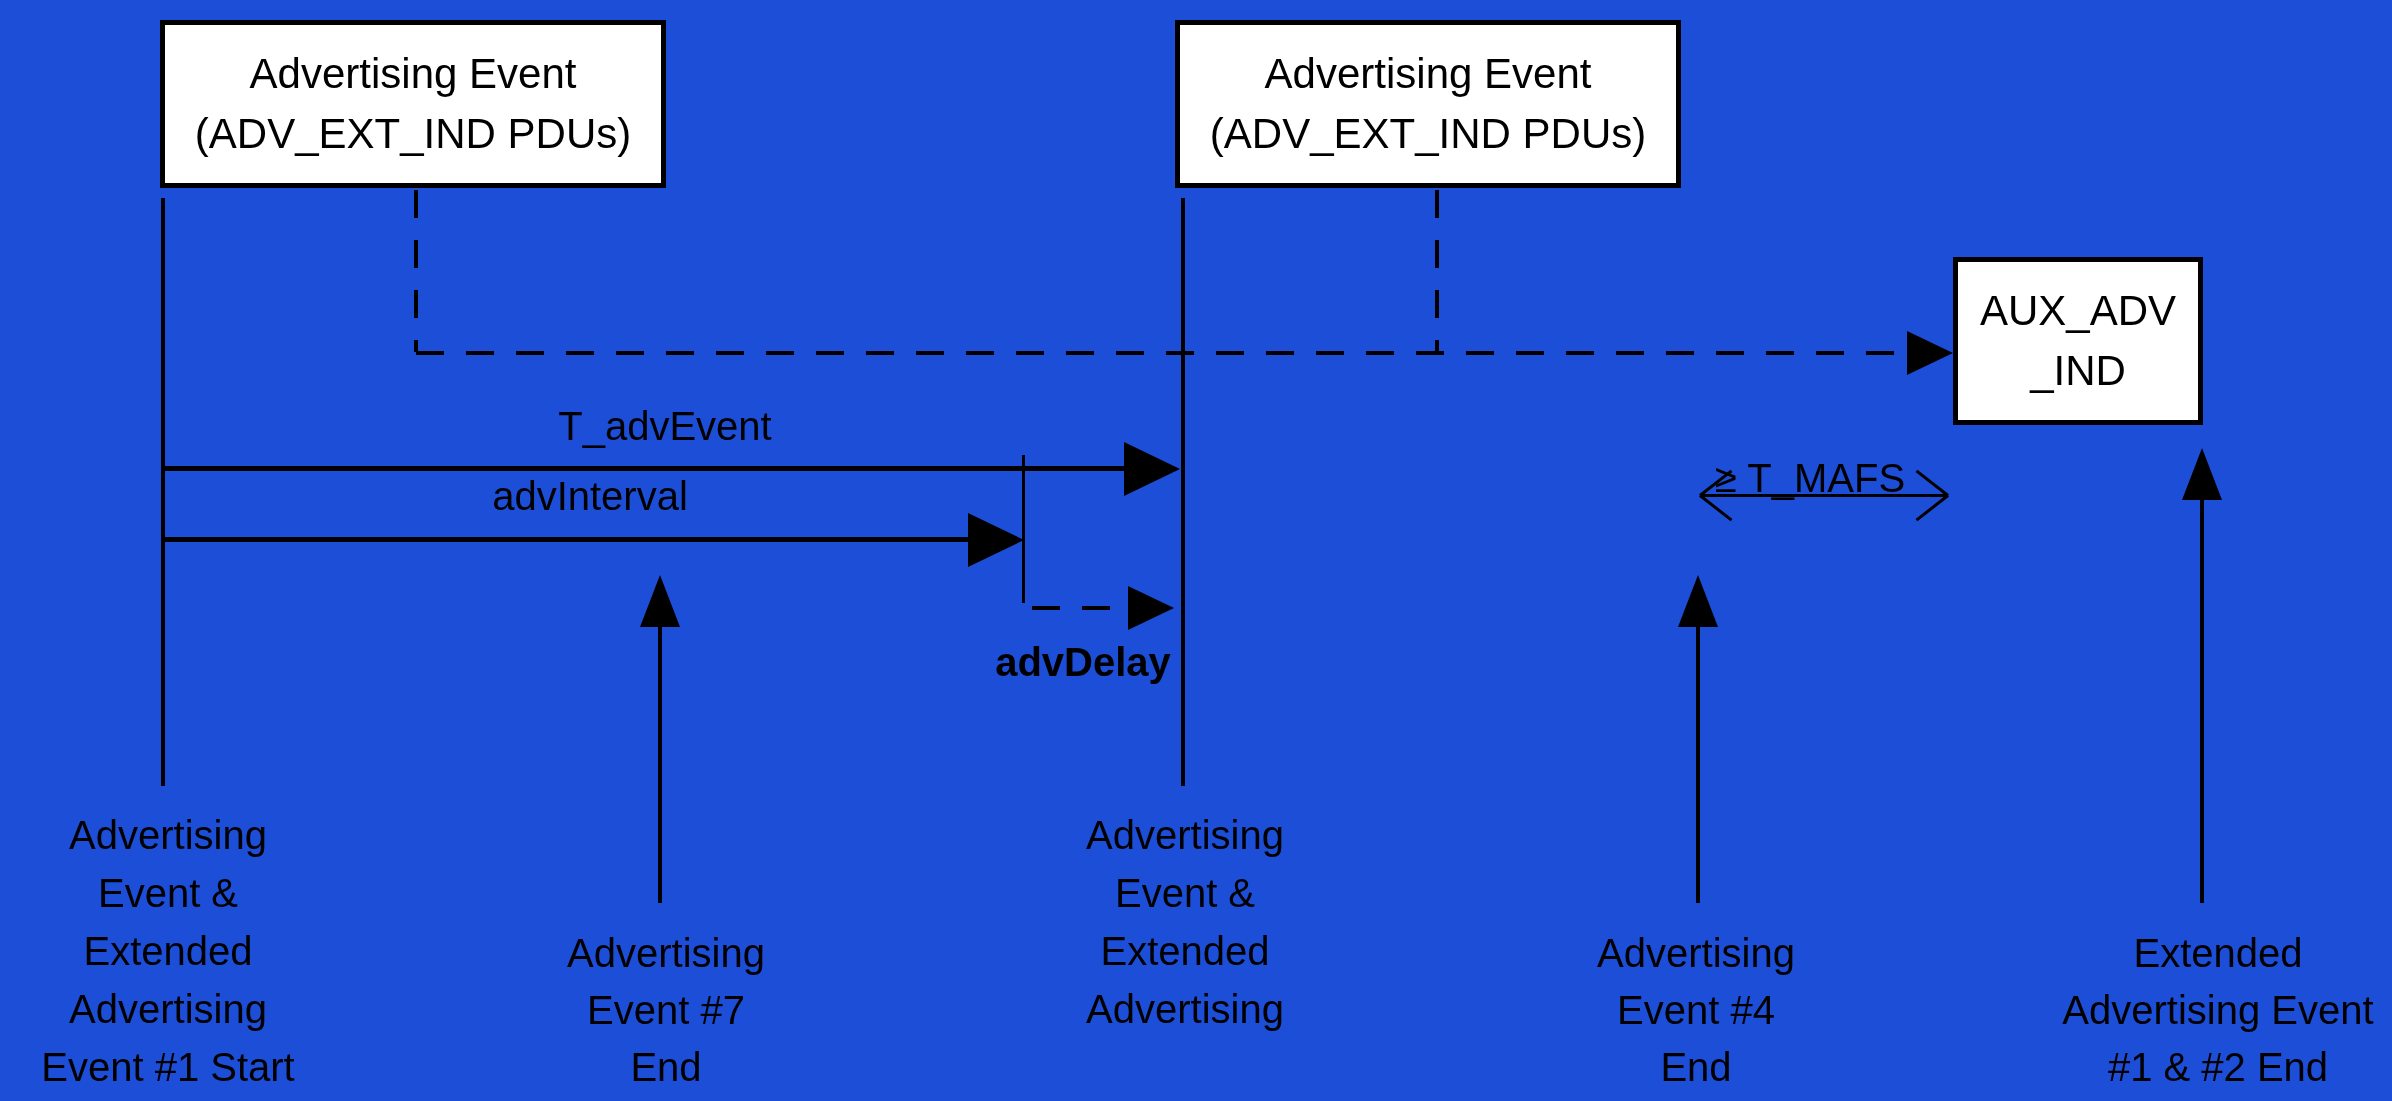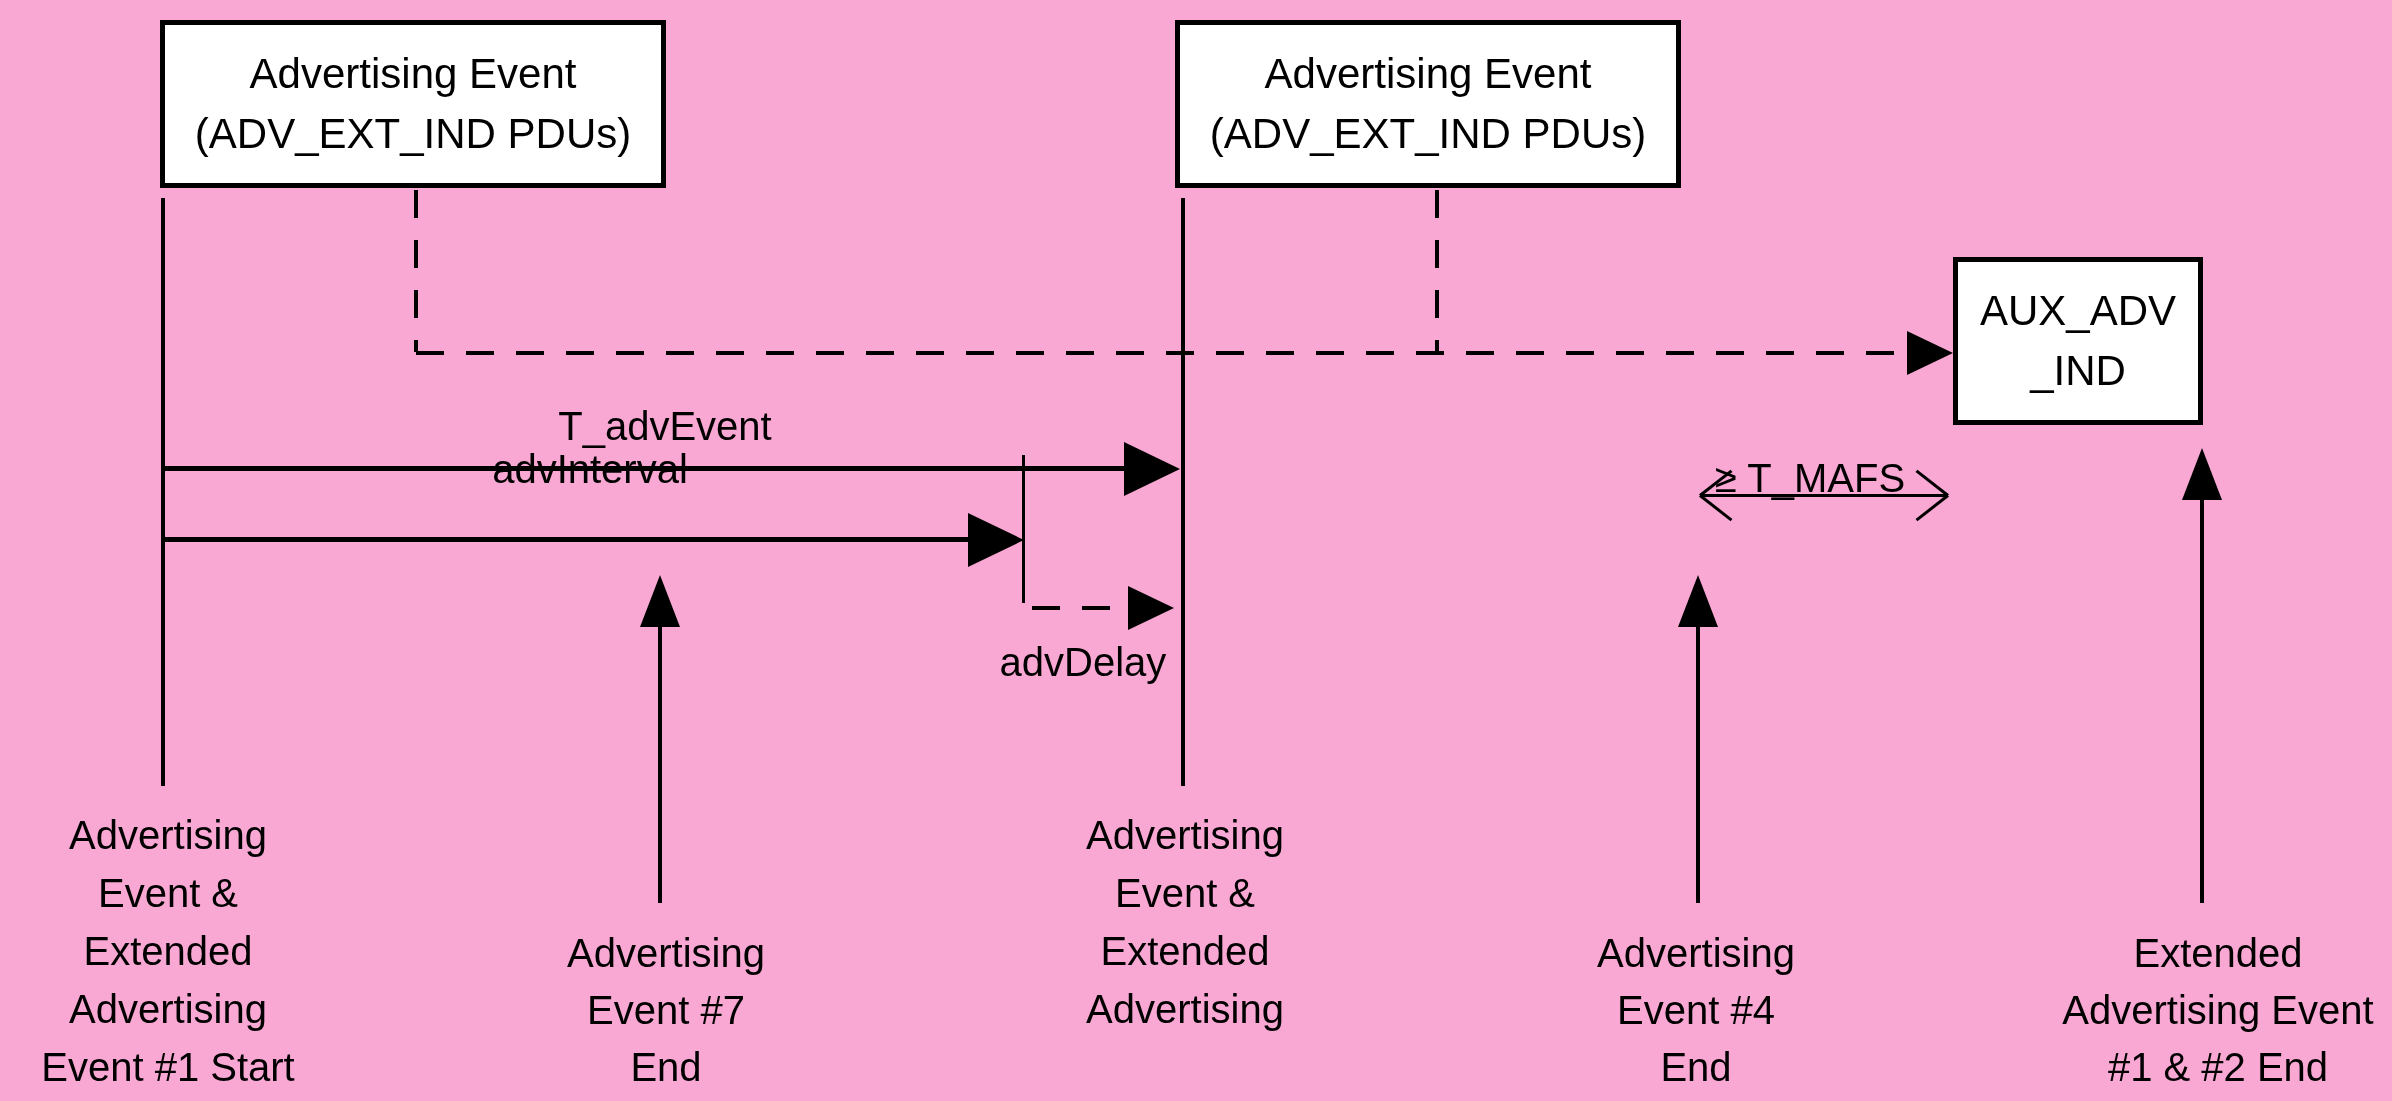--- a/index.html
+++ b/index.html
@@ -1,16 +1,16 @@
 <!DOCTYPE html>
 <html><head>
 <meta charset="utf-8">
 <style>
   html,body{margin:0;padding:0;background:#ffffff;overflow:hidden;}
-  #canvas{position:relative;width:2392px;height:1101px;background:#f9a8d4;
+  #canvas{position:relative;width:2392px;height:1101px;background:#1d4ed8;
           font-family:"Liberation Sans","DejaVu Sans",sans-serif;color:#000;}
   .box{position:absolute;border:5px solid #000;background:#fff;box-sizing:border-box;
        display:flex;flex-direction:column;align-items:center;justify-content:center;
        font-size:42px;line-height:60px;text-align:center;}
   .vline{position:absolute;background:#000;width:4px;}
   .hline{position:absolute;background:#000;height:5px;}
   .hdash{position:absolute;height:4px;
          background:repeating-linear-gradient(90deg,#000 0 28px,transparent 28px 50px);}
   .vdash{position:absolute;width:4px;
          background:repeating-linear-gradient(180deg,#000 0 28px,transparent 28px 50px);}
@@ -54,28 +54,28 @@
 
   <div class="vdash" style="left:414px;top:190px;height:162px;"></div>
   <div class="vdash" style="left:1435px;top:190px;height:162px;"></div>
   <div class="hdash" style="left:416px;top:351px;width:1492px;"></div>
   <div class="tri-right-sm" style="left:1907px;top:331px;"></div>
 
   <div class="lbl" style="left:465px;top:404px;width:400px;">T_advEvent</div>
   <div class="hline" style="left:163px;top:466px;width:962px;"></div>
   <div class="tri-right" style="left:1124px;top:442px;"></div>
 
-  <div class="lbl" style="left:390px;top:447px;width:400px;">advInterval</div>
+  <div class="lbl" style="left:390px;top:474px;width:400px;">advInterval</div>
   <div class="hline" style="left:163px;top:537px;width:806px;"></div>
   <div class="tri-right" style="left:968px;top:513px;"></div>
 
   <div class="thin" style="left:1022px;top:455px;width:3px;height:148px;"></div>
   <div class="hdash" style="left:1032px;top:606px;width:96px;"></div>
   <div class="tri-right-sm" style="left:1128px;top:586px;"></div>
-  <div class="lbl" style="left:933px;top:640px;width:300px;">advDelay</div>
+  <div class="lbl" style="left:933px;top:640px;width:300px;font-weight:bold;">advDelay</div>
 
   <div class="lbl" style="left:1660px;top:456px;width:300px;">≥ T_MAFS</div>
   <div class="thin" style="left:1702px;top:494px;width:244px;height:3px;"></div>
   <div class="arm" style="left:1700px;top:494px;transform-origin:0 50%;transform:rotate(-38deg);"></div>
   <div class="arm" style="left:1700px;top:494px;transform-origin:0 50%;transform:rotate(38deg);"></div>
   <div class="arm" style="left:1908px;top:494px;transform-origin:100% 50%;transform:rotate(38deg);"></div>
   <div class="arm" style="left:1908px;top:494px;transform-origin:100% 50%;transform:rotate(-38deg);"></div>
 
   <div class="tri-up" style="left:640px;top:575px;"></div>
   <div class="vline" style="left:658px;top:620px;height:283px;"></div>

